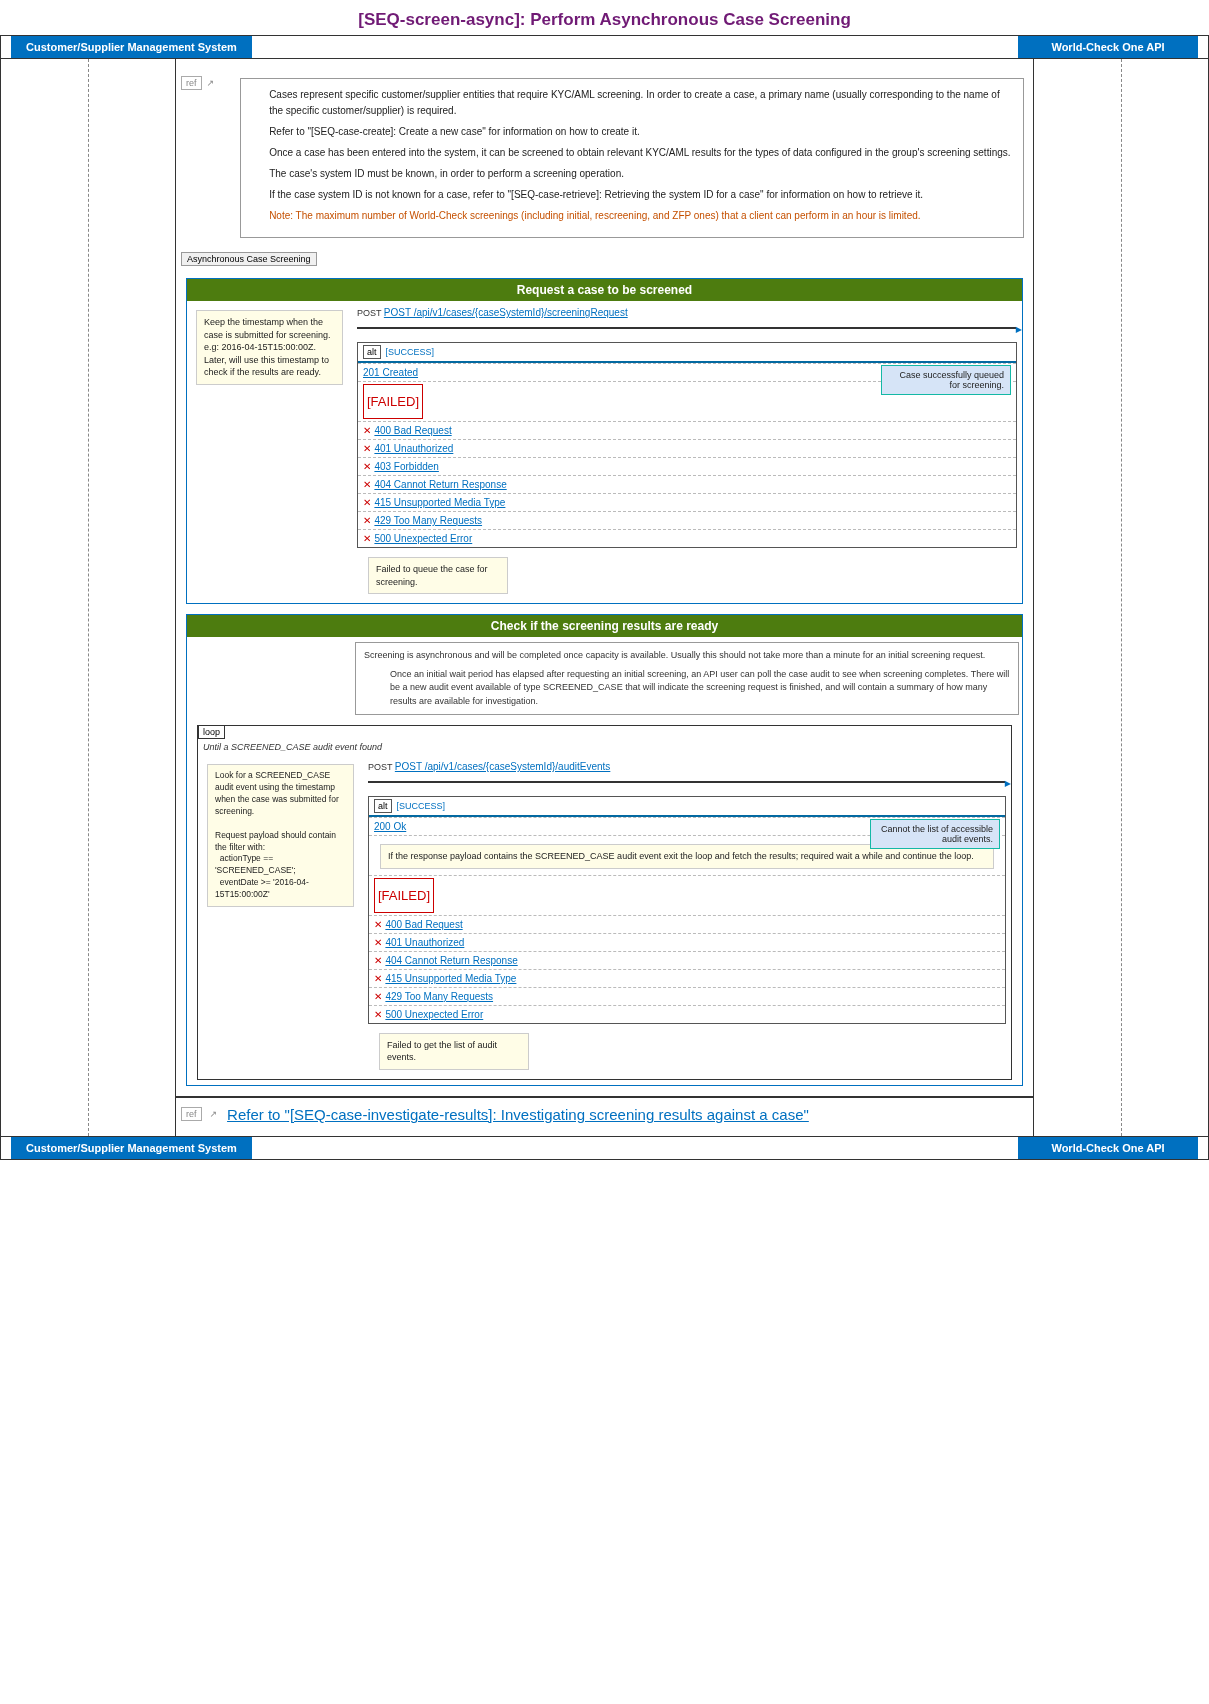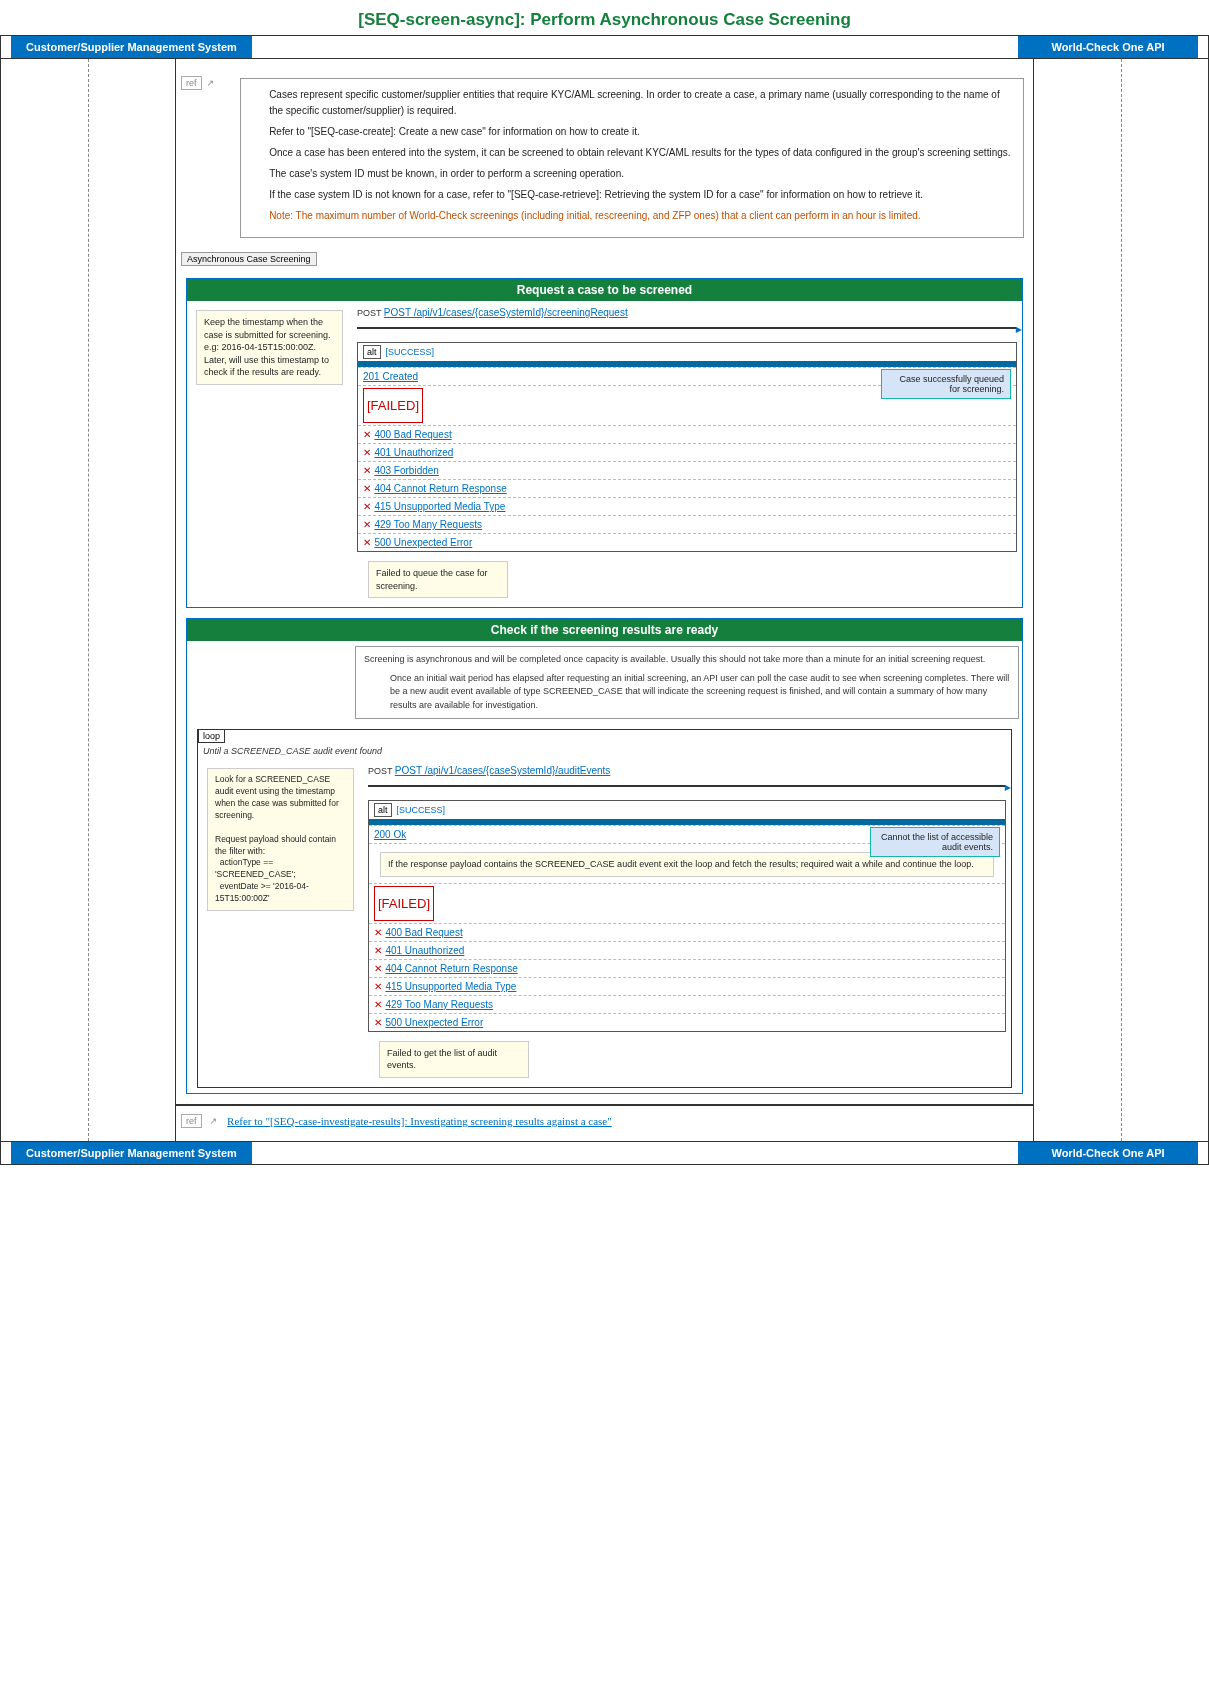--- a/index.html
+++ b/index.html
@@ -25,21 +25,21 @@
       padding: 0;
     }
 
     .top-header {
       text-align: center;
       padding: 10px 0 5px;
     }
     .top-title {
       font-size: 17px;
       font-weight: bold;
-      color: #15803d;
+      color: #701a75;
     }
 
     .header-actors {
       display: flex;
       justify-content: space-between;
       padding: 0 10px;
       border: 1px solid #333;
       border-bottom: none;
       background: #fff;
     }
@@ -88,21 +88,21 @@
       border-left: 1px dashed #888;
     }
 
     
     .seq-section {
       border: 1.5px solid #0070c0;
       margin: 10px 5px;
       position: relative;
     }
     .seq-section-title {
-      background: #15803d;
+      background: #4d7c0f;
       color: #fff;
       text-align: center;
       padding: 4px 8px;
       font-size: 12px;
       font-weight: bold;
     }
 
     .seq-check-section {
       border: 1.5px solid #0070c0;
       margin: 10px 5px;
@@ -121,21 +121,21 @@
     }
 
     .alt-container {
       border: 1px solid #555;
       margin: 3px 5px;
     }
     .alt-header {
       display: flex;
       align-items: center;
       padding: 2px 5px;
-      border-bottom: 6px solid #0369a1;
+      border-bottom: 2px solid #0369a1;
     }
     .alt-tag {
       font-size: 9px;
       border: 1px solid #555;
       padding: 1px 3px;
       margin-right: 5px;
     }
     .alt-cond {
       font-size: 9px;
       color: #0070c0;
@@ -485,21 +485,21 @@
 
             </div>
           </div>
 
         </div>
       </div>
 
       <div style="display:flex; align-items:center; padding: 8px 5px; border-top:2px solid #333;">
         <span class="ref-tag" style="margin-right:8px;">ref</span>
         <span style="font-size:9px; color:#888; margin-right:10px;">↗</span>
-        <span class="api-endpoint" style="font-size:11px;font-family:Liberation Serif, serif;">Refer to "[SEQ-case-investigate-results]: Investigating screening results against a case"</span>
+        <span class="api-endpoint" style="font-size:15px;">Refer to "[SEQ-case-investigate-results]: Investigating screening results against a case"</span>
       </div>
 
     </div>
 
     <div class="col-right-actor">
       <div class="lf-line"></div>
     </div>
 
   </div>
 

